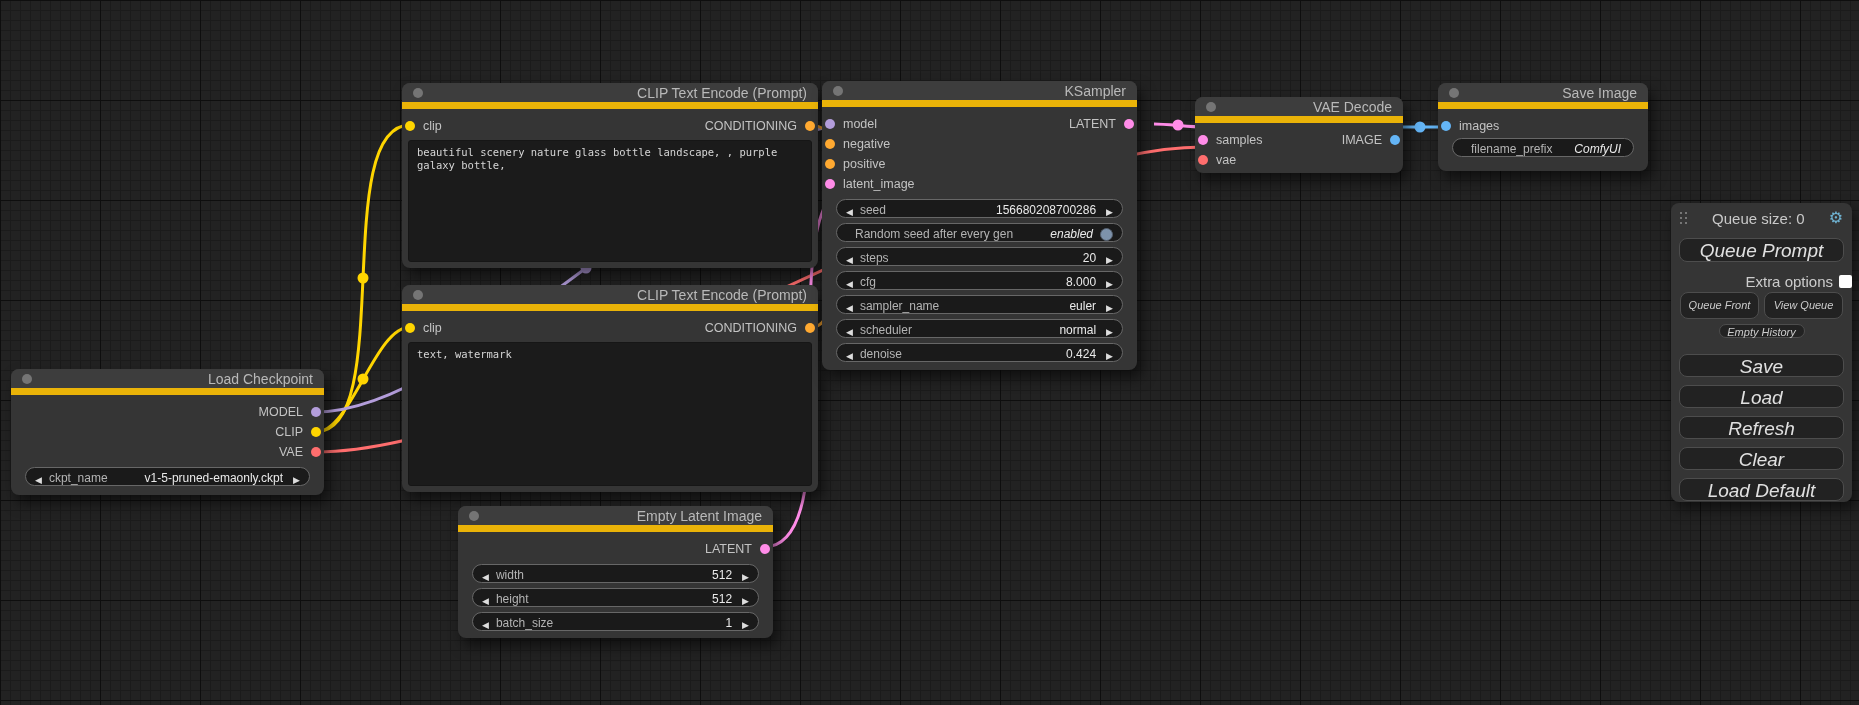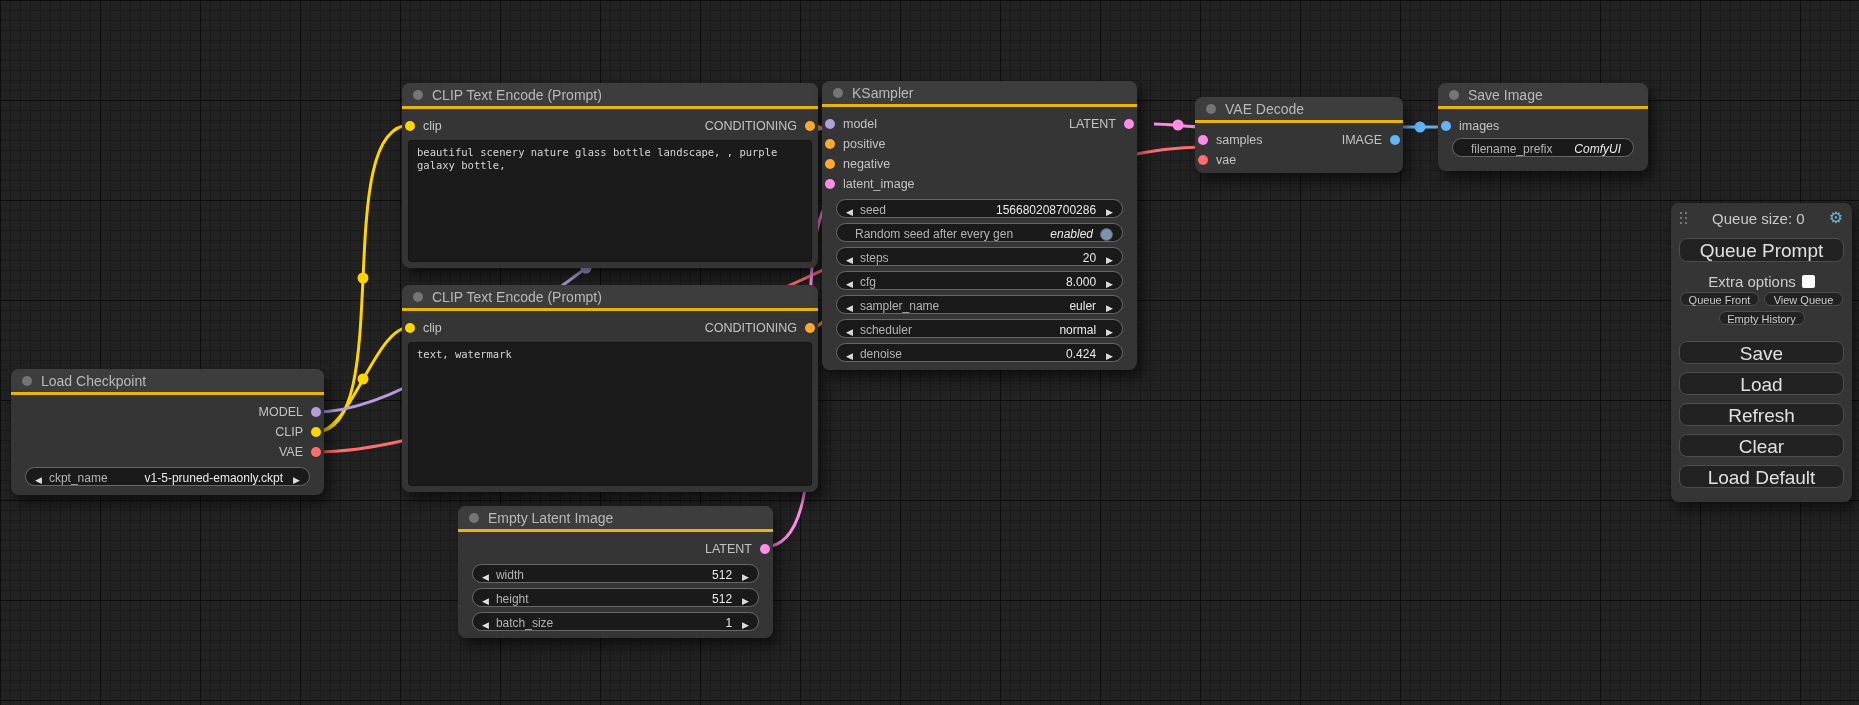--- a/index.html
+++ b/index.html
@@ -16,21 +16,21 @@
   }
   .wires{position:absolute;left:0;top:0;z-index:1;}
   .node{
     position:absolute;background:#353535;border-radius:8px;z-index:2;
     box-shadow:5px 8px 14px rgba(0,0,0,.55);
   }
   .node-title{
     height:26px;background:#3d3d3d;border-radius:8px 8px 0 0;
     display:flex;align-items:center;gap:9px;padding:0 11px;
     color:#b9b9b9;font-size:14px;white-space:nowrap;
-    border-bottom:3px solid #eab308;box-sizing:border-box;
+    border-bottom:7px solid #eab308;box-sizing:border-box;justify-content:space-between;
   }
   .status-dot{width:10px;height:10px;border-radius:50%;background:#757575;flex:none;}
   .node-body{padding-top:7px;}
   .port-row{position:relative;height:20px;display:flex;align-items:center;
     color:#c3c3c3;font-size:12.5px;}
   .port-row .in-label{padding-left:21px;}
   .port-row .out-label{margin-left:auto;padding-right:21px;}
   .pdot{position:absolute;width:10px;height:10px;border-radius:50%;top:5px;}
   .pdot.in{left:3px;}
   .pdot.out{right:3px;}
@@ -65,27 +65,28 @@
     color:#c9c9c9;font-size:15px;}
   .queue-size{flex:1;text-align:center;}
   .drag-handle{display:grid;grid-template-columns:3px 3px;grid-auto-rows:3px;
     gap:2px;flex:none;}
   .drag-handle span{width:2px;height:2px;border-radius:50%;background:#8d8d8d;}
   .gear{font-size:16px;color:#6fb3d2;flex:none;line-height:1;}
   .pbtn{
     display:block;background:#222222;border:1px solid #4d4d4d;border-radius:8px;
     color:#e0e0e0;text-align:center;box-sizing:border-box;cursor:pointer;
     font-family:"Liberation Sans",sans-serif;
+    font-style:italic;
   }
   .btn-queue-prompt{margin:5px 8px 0;width:165px;height:24px;font-size:19px;line-height:22px;}
   .extra-row{margin-top:11px;height:16px;display:flex;align-items:center;
-    justify-content:center;gap:6px;color:#cccccc;font-size:15px;}
+    justify-content:flex-end;gap:6px;color:#cccccc;font-size:15px;}
   .checkbox{width:13px;height:13px;background:#ffffff;border-radius:2px;flex:none;}
   .small-row{margin:3px 9px 0;display:flex;gap:5px;}
-  .pbtn.small{flex:1;height:14px;font-size:11px;line-height:13px;border-radius:8px;color:#cccccc;}
+  .pbtn.small{flex:1;height:27px;font-size:11px;line-height:13px;border-radius:8px;color:#cccccc;}
   .btn-view-history{margin:5px auto 0;width:86px;height:14px;font-size:11px;
     line-height:12px;border-radius:8px;color:#cccccc;}
   .btn-main{margin:8px 8px 0;width:165px;height:23px;font-size:19px;line-height:21px;}
   .btn-main.first{margin-top:16px;}
 </style>
 </head>
 <body>
 
 <svg class="wires" width="1859" height="705">
 
@@ -215,25 +216,25 @@
   </div>
   <div class="node-body">
     <div class="port-row">
       <span class="pdot in c-model"></span>
       <span class="in-label">model</span>
       <span class="out-label">LATENT</span>
       <span class="pdot out c-latent"></span>
     </div>
     <div class="port-row">
       <span class="pdot in c-cond"></span>
+      <span class="in-label">negative</span>
+    </div>
+    <div class="port-row">
+      <span class="pdot in c-cond"></span>
       <span class="in-label">positive</span>
-    </div>
-    <div class="port-row">
-      <span class="pdot in c-cond"></span>
-      <span class="in-label">negative</span>
     </div>
     <div class="port-row">
       <span class="pdot in c-latent"></span>
       <span class="in-label">latent_image</span>
     </div>
     <div class="widget">
       <span class="arrow">◀</span>
       <span class="wlabel">seed</span>
       <span class="wvalue">156680208700286</span>
       <span class="arrow">▶</span>

